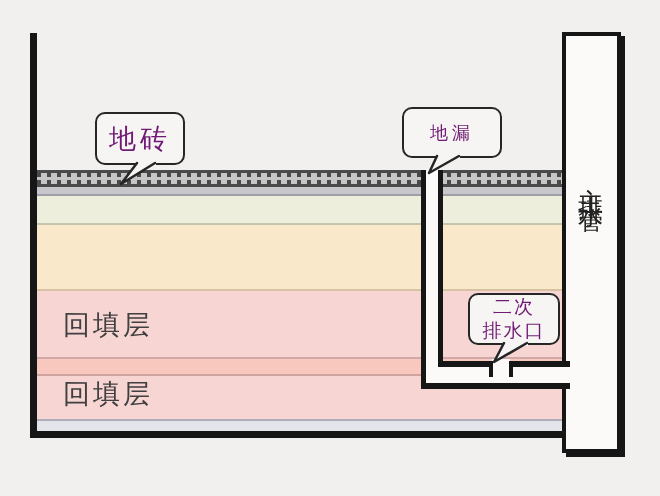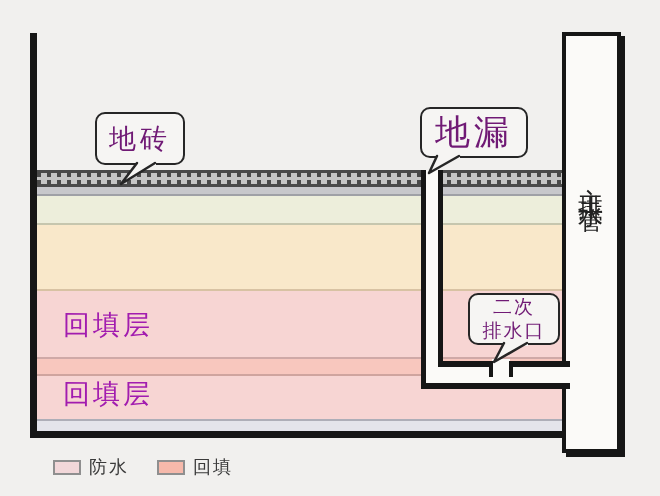--- a/index.html
+++ b/index.html
@@ -18,21 +18,21 @@
       linear-gradient(var(--tile_base) 0 0) 50% 50%/100% 3px no-repeat,
       repeating-linear-gradient(90deg,var(--tile_dark) 0 4px,var(--tile_base) 4px 10px);}
   .layer-grout{top:187px;height:9px;background:var(--grout_gray);border-bottom:2px solid #9fa0a6;}
   .layer-screed{top:196px;height:29px;background:var(--screed_green);border-bottom:2px solid #c6c6ae;}
   .layer-mortar{top:225px;height:66px;background:var(--mortar_cream);border-bottom:2px solid #d8c2a3;}
   .layer-wp1{top:291px;height:68px;background:var(--waterproof_pink);border-bottom:2px solid #cfa9a7;}
   .layer-salmon{top:359px;height:17px;background:var(--backfill_salmon);border-bottom:2px solid #cfa49e;}
   .layer-wp2{top:376px;height:43px;background:var(--waterproof_pink);}
   .layer-base{top:419px;height:12px;background:var(--base_lavender);border-top:2px solid #aeaeb8;}
 
-  .layer-label{color:#a21caf;font-size:27px;letter-spacing:3px;font-weight:500;line-height:1;}
+  .layer-label{color:#404040;font-size:27px;letter-spacing:3px;font-weight:500;line-height:1;}
   .layer-label.l1{left:63px;top:312px;}
   .layer-label.l2{left:63px;top:381px;}
 
   
   .main-pipe{left:562px;top:32px;width:59px;height:421px;background:var(--pipe_white);
     border:4px solid var(--frame);box-shadow:4px 4px 0 var(--frame);}
   .main-pipe-label-wrap{left:562px;top:168px;width:59px;height:150px;display:flex;justify-content:center;}
   .main-pipe-label{writing-mode:vertical-rl;font-size:25px;letter-spacing:7px;color:#222;font-weight:500;}
 
   
@@ -46,21 +46,21 @@
   .channel-top-left{left:443px;top:361px;width:49px;height:6px;}
   .channel-top-right{left:510px;top:361px;width:60px;height:6px;}
   .outlet-rim-left{left:489px;top:361px;width:4px;height:16px;}
   .outlet-rim-right{left:509px;top:361px;width:4px;height:16px;}
   .channel-bottom{left:421px;top:383px;width:149px;height:6px;}
 
   
   .bubble{background:var(--bubble_fill);border:2.5px solid var(--outline);border-radius:10px;
     display:flex;align-items:center;justify-content:center;color:#701a75;font-weight:500;}
   .bubble-tile{left:95px;top:112px;width:90px;height:53px;font-size:27px;letter-spacing:4px;}
-  .bubble-drain{left:420px;top:107px;width:108px;height:51px;font-size:35px;letter-spacing:4px;}
+  .bubble-drain{left:402px;top:107px;width:100px;height:51px;font-size:18px;letter-spacing:4px;}
   .bubble-secondary{left:468px;top:293px;width:92px;height:52px;font-size:19px;letter-spacing:2px;
     flex-direction:column;line-height:1.25;}
 
   .tails{left:0;top:0;width:660px;height:496px;pointer-events:none;}
 
   
   .legend{left:53px;top:455px;display:flex;align-items:center;}
   .legend-item{display:flex;align-items:center;}
   .legend-item + .legend-item{margin-left:28px;}
   .swatch{width:28px;height:15px;border:2px solid #8f8f8f;box-sizing:border-box;}
@@ -119,24 +119,14 @@
       <rect x="436" y="152" width="24" height="7"></rect>
       <rect x="503" y="339" width="25" height="7"></rect>
     </g>
     <g fill="var(--bubble_fill)" stroke="var(--outline)" stroke-width="2.5" stroke-linejoin="round" stroke-linecap="round">
       <path d="M 137 163 L 121 184 L 155 163"></path>
       <path d="M 437 156 L 429 173 L 459 156"></path>
       <path d="M 504 343 L 494 362 L 527 343"></path>
     </g>
   </svg>
 
-  <div class="abs legend">
-    <div class="legend-item">
-      <div class="swatch" style="background: rgb(242, 215, 217);"></div>
-      <span class="legend-label">防水</span>
-    </div>
-    <div class="legend-item">
-      <div class="swatch" style="background: rgb(246, 185, 171);"></div>
-      <span class="legend-label">回填</span>
-    </div>
-  </div>
 
 </div>
 
 </body></html>

